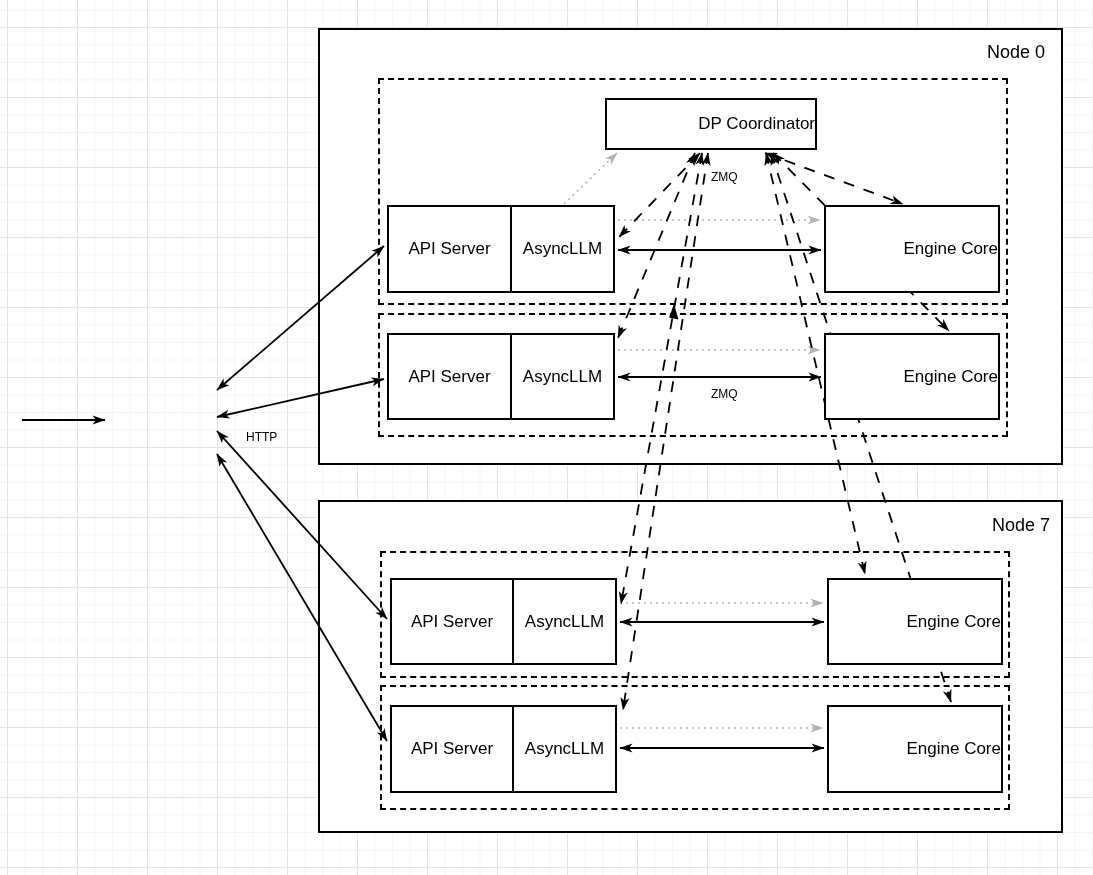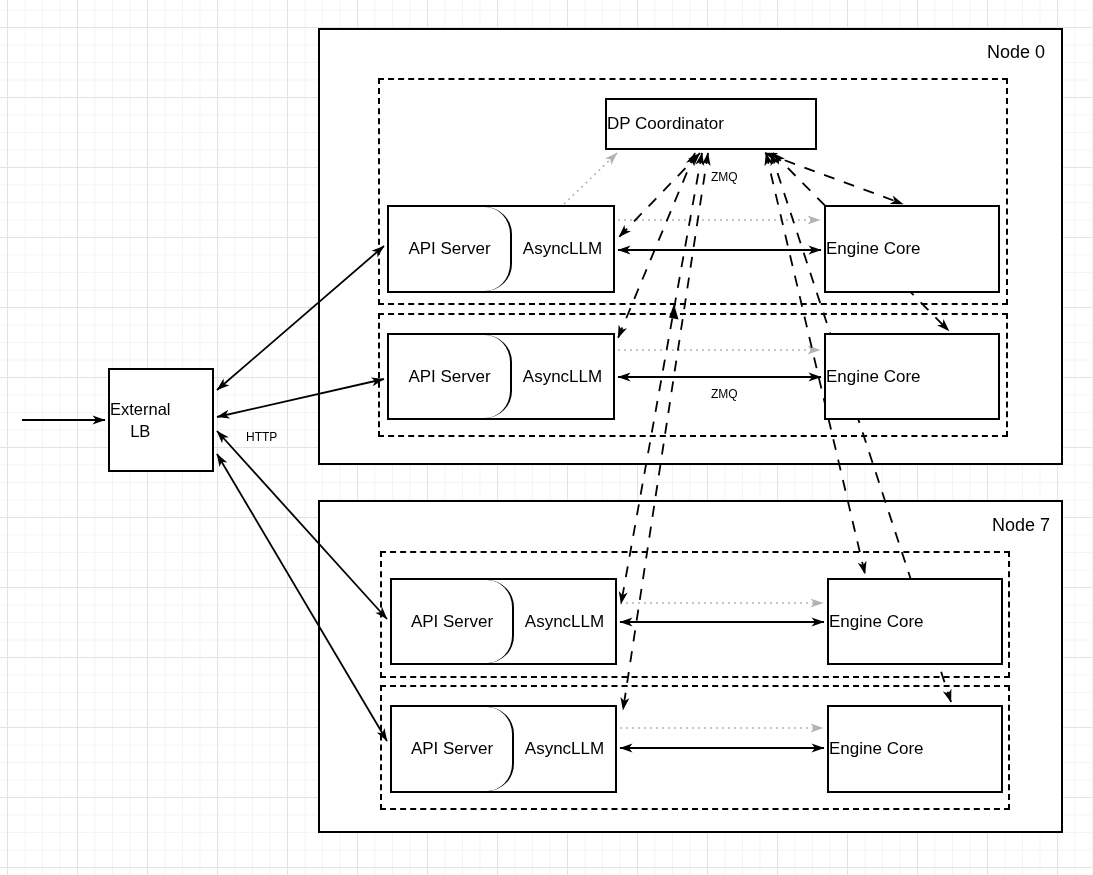--- a/index.html
+++ b/index.html
@@ -12,23 +12,23 @@
       linear-gradient(#f4f4f4 1px, transparent 1px),
       linear-gradient(90deg,#f4f4f4 1px, transparent 1px);
     background-size:70px 70px,70px 70px,17.5px 17.5px,17.5px 17.5px;
     background-position:7px 27px,7px 27px,7px 27px,7px 27px;
     z-index:0;}
   .abs{position:absolute;box-sizing:border-box;}
   .nodebox{background:#ffffff;border:2px solid #000;z-index:1;}
   .nodelabel{position:absolute;font-size:18px;color:#000;z-index:2;}
   .group{border:2px dashed #000;background:transparent;z-index:2;}
   #arrows{position:absolute;left:0;top:0;z-index:3;pointer-events:none;}
-  .solidbox{background:#ffffff;border:2px solid #000;z-index:4;display:flex;align-items:center;justify-content:flex-start;color:#000;}
+  .solidbox{background:#ffffff;border:2px solid #000;z-index:4;display:flex;align-items:center;justify-content:flex-end;color:#000;}
   .pair{background:#ffffff;border:2px solid #000;z-index:4;display:flex;color:#000;}
-  .cell{display:flex;align-items:center;justify-content:center;font-size:17px;border-radius:27px;}
+  .cell{display:flex;align-items:center;justify-content:center;font-size:17px;}
   .cell-left{border-right:2px solid #000;}
   .edgelabel{position:absolute;font-size:12px;color:#000;z-index:5;}
   .lbl-lg{font-size:17px;}
   .lb-text{text-align:center;font-size:16.5px;line-height:22px;}
 </style>
 </head>
 <body>
 
 <div id="canvas">
   <div id="grid"></div>
@@ -76,26 +76,20 @@
     <line x1="702" y1="153" x2="621" y2="604" stroke="#000" stroke-width="1.8" stroke-dasharray="11 10" marker-start="url(#mb)" marker-end="url(#mb)"></line>
     <line x1="708" y1="153" x2="623" y2="710" stroke="#000" stroke-width="1.8" stroke-dasharray="11 10" marker-start="url(#mb)" marker-end="url(#mb)"></line>
     <path d="M674,304 L678.5,319.5 L669,317.5 Z" fill="#000"></path>
 
     <line x1="765" y1="153" x2="903" y2="204" stroke="#000" stroke-width="1.8" stroke-dasharray="11 10" marker-start="url(#mb)" marker-end="url(#mb)"></line>
     <line x1="773" y1="153" x2="949" y2="331" stroke="#000" stroke-width="1.8" stroke-dasharray="11 10" marker-start="url(#mb)" marker-end="url(#mb)"></line>
     <line x1="766" y1="153" x2="865" y2="574" stroke="#000" stroke-width="1.8" stroke-dasharray="11 10" marker-start="url(#mb)" marker-end="url(#mb)"></line>
     <line x1="771" y1="153" x2="951" y2="702" stroke="#000" stroke-width="1.8" stroke-dasharray="11 10" marker-start="url(#mb)" marker-end="url(#mb)"></line>
   </svg>
 
-  <div class="abs solidbox" style="left:108px;top:368px;width:106px;height:104px;">
-    <div class="lb-text">
-      <div>External</div>
-      <div>LB</div>
-    </div>
-  </div>
 
   <div class="abs solidbox lbl-lg" style="left:605px;top:98px;width:212px;height:52px;">
     <span>DP Coordinator</span>
   </div>
 
   <div class="abs pair" style="left:387px;top:205px;width:228px;height:88px;">
     <div class="cell cell-left" style="width:121px;">
         <span>API Server</span>
       </div>
     <div class="cell" style="flex:1;">

